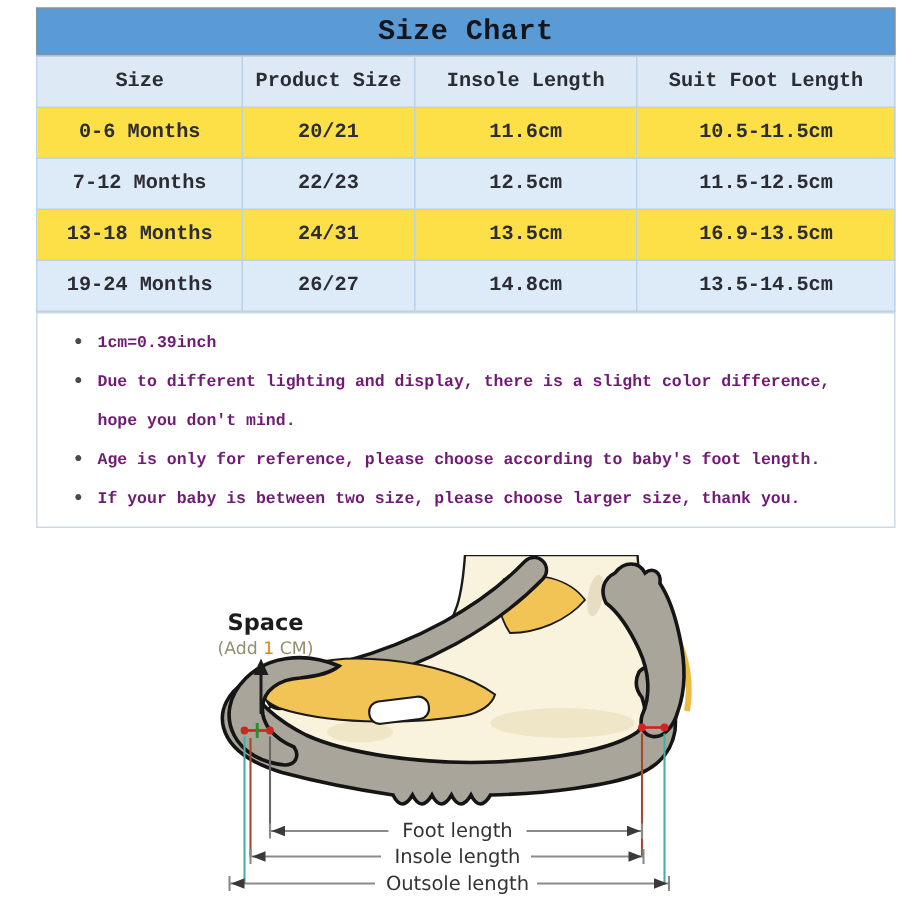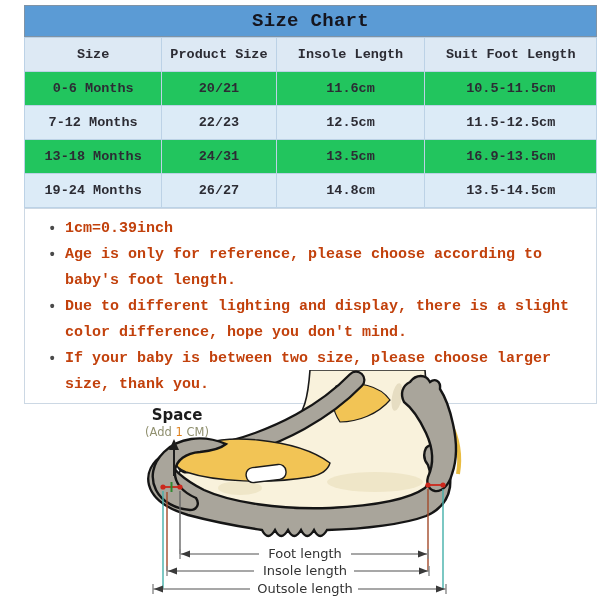--- a/index.html
+++ b/index.html
@@ -9,32 +9,32 @@
   }
   .sheet{position:absolute;left:24px;top:5px;width:573px;font-family:Liberation Mono, monospace;}
   .title-bar{
     height:32px;background:#5b9bd5;border:1px solid #7f93a6;box-sizing:border-box;
     display:flex;align-items:center;justify-content:center;
     font-weight:bold;font-size:19px;color:#15151e;letter-spacing:.3px;
   }
   table.size-table{width:100%;border-collapse:collapse;table-layout:fixed;padding-left:36px;}
   .size-table th,.size-table td{
     border:1px solid #bcd2e6;height:33px;text-align:center;vertical-align:middle;
-    font-weight:bold;font-size:13.5px;color:#2c2c34;padding:0;background:#22c55e;
+    font-weight:bold;font-size:13.5px;color:#2c2c34;padding:0;background:#fde047;
   }
   .size-table thead th{background:#dde9f4;}
   .size-table tbody tr:nth-child(even) td{background:#dcebf7;}
   .notes-box{
     border:1px solid #ccd8e4;box-sizing:border-box;background:#fff;
     padding:7px 12px 5px 10px;
   }
   ul.notes-list{list-style:none;margin:0;padding:0;}
   ul.notes-list li{
-    position:relative;padding-left:30px;font-size:15px;font-weight:bold;
-    color:#c2410c;line-height:26px;
+    position:relative;padding-left:30px;font-size:11px;font-weight:bold;
+    color:#701a75;line-height:26px;
   }
   ul.notes-list li::before{
     content:"\2022";position:absolute;left:13px;top:0;color:#4a4a4a;font-size:14px;
   }
   .diagram{position:absolute;left:120px;top:370px;width:450px;height:230px;}
   .dim-text{font-family:"DejaVu Sans",sans-serif;font-size:13px;fill:#333333;}
 </style>
 </head>
 <body>
 
@@ -82,22 +82,22 @@
         <td>26/27</td>
         <td>14.8cm</td>
         <td>13.5-14.5cm</td>
       </tr>
     </tbody>
   </table>
 
   <div class="notes-box">
     <ul class="notes-list">
       <li>1cm=0.39inch</li>
+      <li>Due to different lighting and display, there is a slight color difference, hope you don't mind.</li>
       <li>Age is only for reference, please choose according to baby's foot length.</li>
-      <li>Due to different lighting and display, there is a slight color difference, hope you don't mind.</li>
       <li>If your baby is between two size, please choose larger size, thank you.</li>
     </ul>
   </div>
 </div>
 
 <svg class="diagram" viewBox="0 0 450 230">
 
   <path d="M 190,0 C 188,28 184,44 172,54 C 146,74 108,80 82,88
            C 64,94 56,102 57,112 C 58,122 66,129 80,131
            C 140,141 230,141 288,130 C 304,124 311,113 311,98

